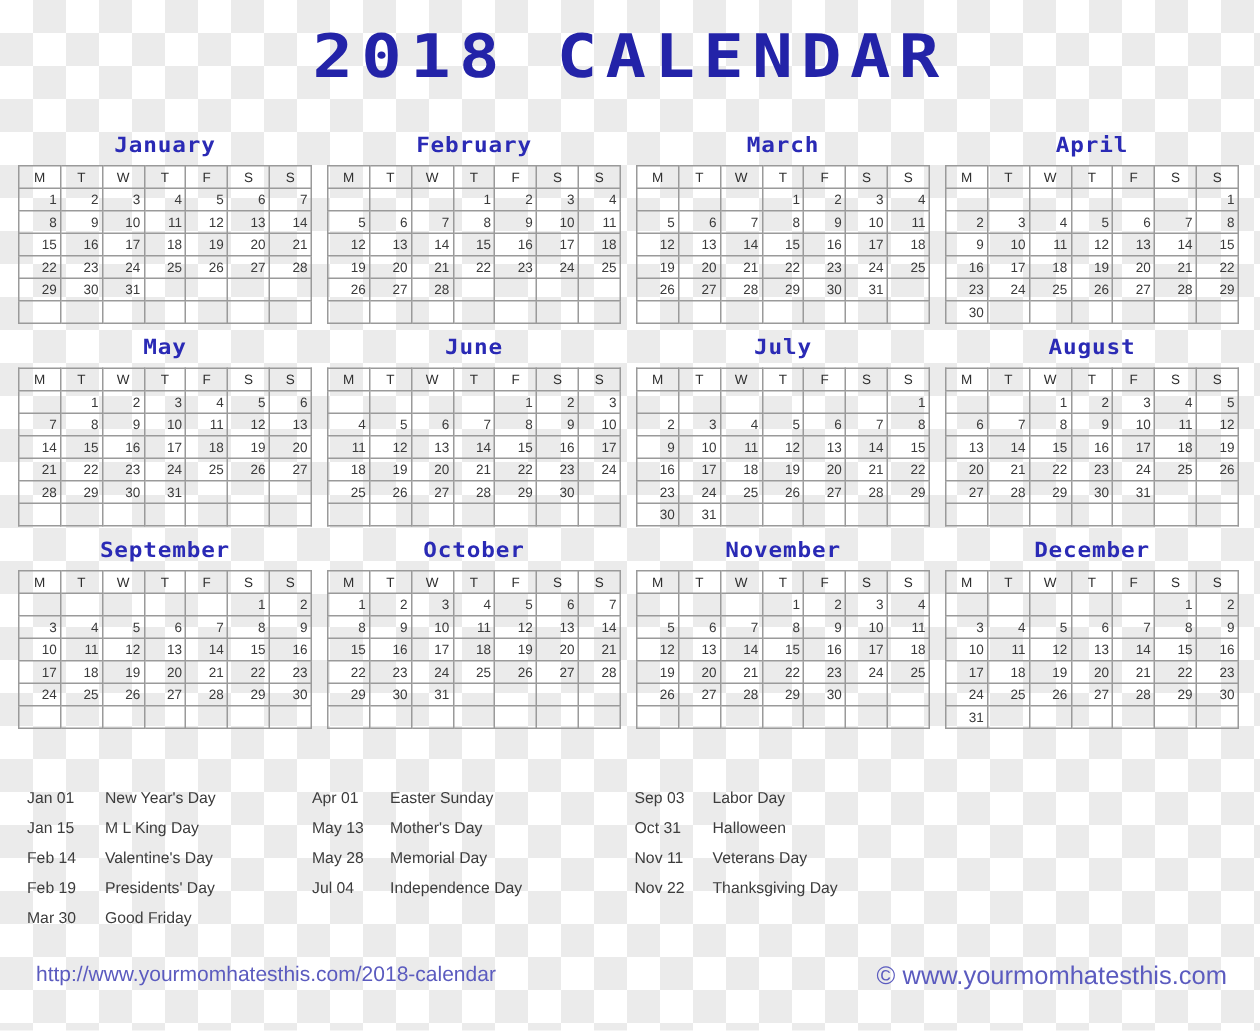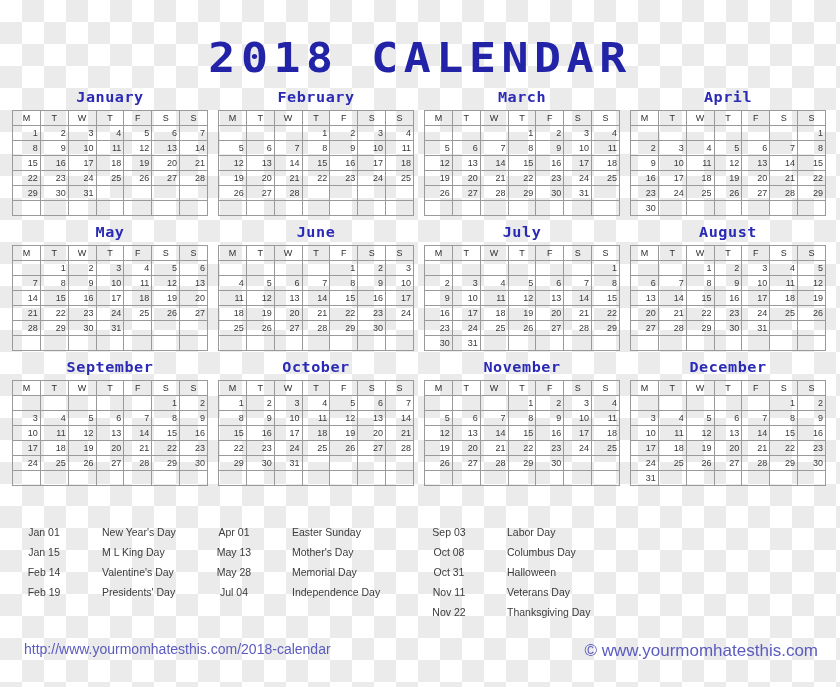--- a/index.html
+++ b/index.html
@@ -23,21 +23,21 @@
 
   #page {
     position: relative;
     width: 840px;
     height: 687px;
   }
 
   
   .title-wrap {
     position: absolute;
-    top: 38px;
+    top: 18px;
     left: 0;
     width: 840px;
     text-align: center;
   }
   .cal-title {
     display: inline-block;
     font-family: "DejaVu Sans Mono", monospace;
     font-size: 40px;
     letter-spacing: 5px;
     font-weight: bold;
@@ -121,26 +121,24 @@
     height: 20px;
     line-height: 20px;
     white-space: nowrap;
     font-size: 10.5px;
     color: #3c3c3c;
   }
   .hol-date {
     display: inline-block;
     width: 52px;
     color: #3c3c3c;
-    text-align: center;
   }
   .hol-name {
     display: inline-block;
     color: #3c3c3c;
-    margin-left: 32px;
   }
 
   
   .footer-left {
     position: absolute;
     left: 24px;
     top: 641px;
     font-size: 14px;
     color: #5b5bbf;
   }
@@ -1027,30 +1025,30 @@
         </table>
       </div>
     </div>
 
   <div class="holidays">
       <div class="hol-col">
         <div class="hol-row"><span class="hol-date">Jan 01</span><span class="hol-name">New Year's Day</span></div>
         <div class="hol-row"><span class="hol-date">Jan 15</span><span class="hol-name">M L King Day</span></div>
         <div class="hol-row"><span class="hol-date">Feb 14</span><span class="hol-name">Valentine's Day</span></div>
         <div class="hol-row"><span class="hol-date">Feb 19</span><span class="hol-name">Presidents' Day</span></div>
+        <div class="hol-row"><span class="hol-date">Mar 30</span><span class="hol-name">Good Friday</span></div>
       </div>
       <div class="hol-col">
         <div class="hol-row"><span class="hol-date">Apr 01</span><span class="hol-name">Easter Sunday</span></div>
         <div class="hol-row"><span class="hol-date">May 13</span><span class="hol-name">Mother's Day</span></div>
         <div class="hol-row"><span class="hol-date">May 28</span><span class="hol-name">Memorial Day</span></div>
         <div class="hol-row"><span class="hol-date">Jul 04</span><span class="hol-name">Independence Day</span></div>
       </div>
       <div class="hol-col">
         <div class="hol-row"><span class="hol-date">Sep 03</span><span class="hol-name">Labor Day</span></div>
-        <div class="hol-row"><span class="hol-date">Oct 08</span><span class="hol-name">Columbus Day</span></div>
         <div class="hol-row"><span class="hol-date">Oct 31</span><span class="hol-name">Halloween</span></div>
         <div class="hol-row"><span class="hol-date">Nov 11</span><span class="hol-name">Veterans Day</span></div>
         <div class="hol-row"><span class="hol-date">Nov 22</span><span class="hol-name">Thanksgiving Day</span></div>
       </div>
     </div>
 
   <a class="footer-left" href="#" style="text-decoration:none;">http://www.yourmomhatesthis.com/2018-calendar</a>
   <div class="footer-right">© www.yourmomhatesthis.com</div>
 
 </div>

